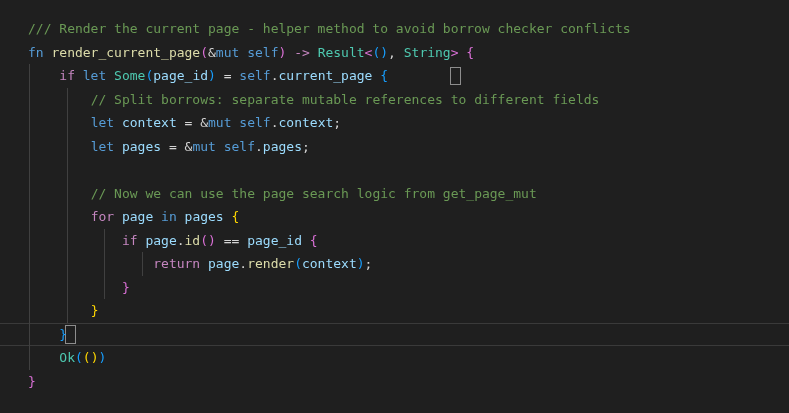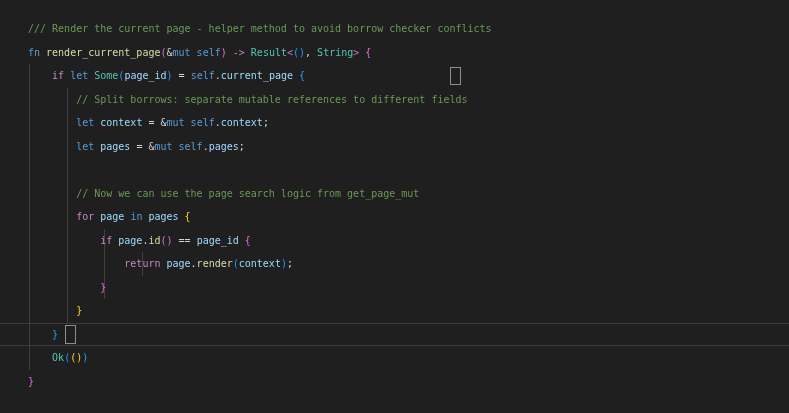--- a/index.html
+++ b/index.html
@@ -4,21 +4,21 @@
 <style>
   html, body { margin: 0; padding: 0; }
   body { background: #1f1f1f; }
   .editor {
     position: relative;
     width: 789px;
     height: 413px;
     background: #1f1f1f;
     overflow: hidden;
     font-family: "DejaVu Sans Mono", "Liberation Mono", monospace;
-    font-size: 10px;
+    font-size: 13px;
     line-height: 23.5px;
     cursor: text;
   }
   .code-layer {
     position: absolute;
     left: 28px;
     top: 17px;
     white-space: pre;
   }
   .code-line {

